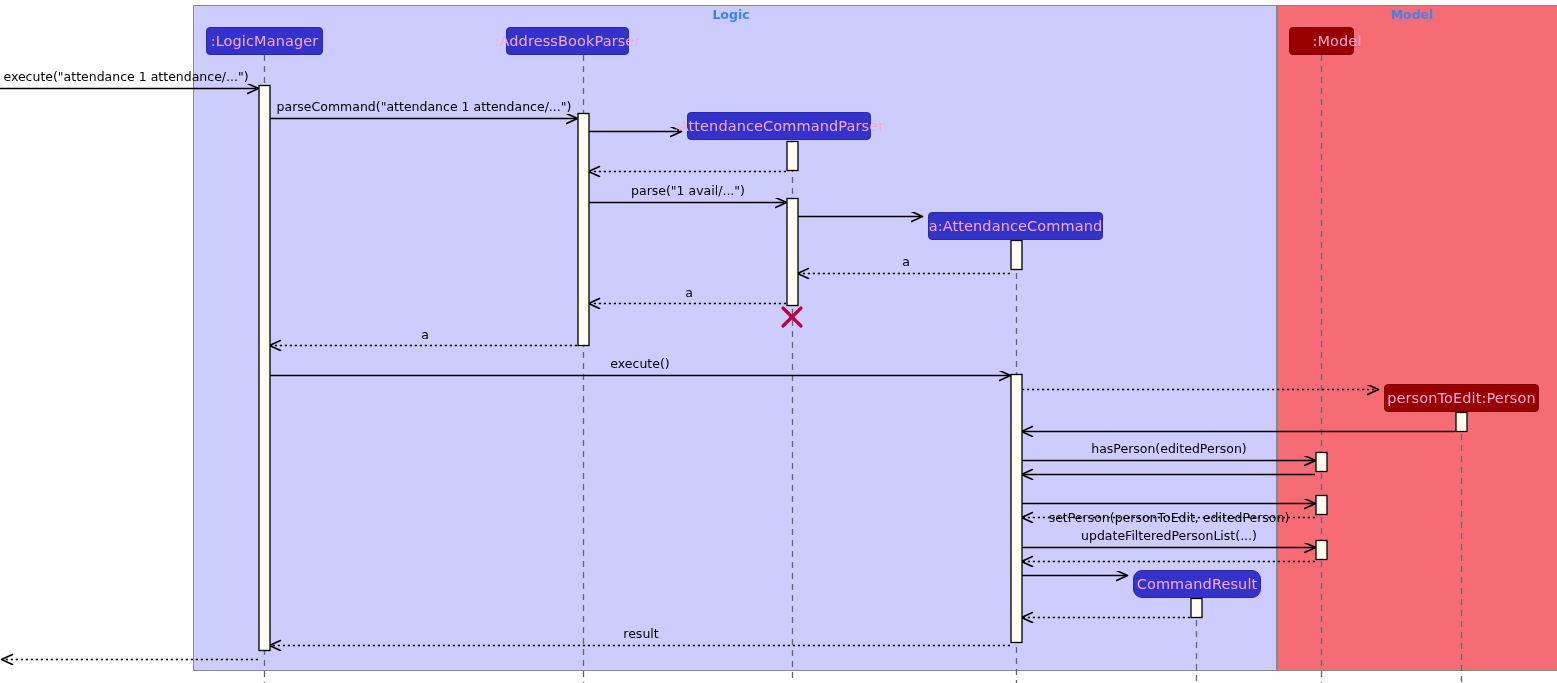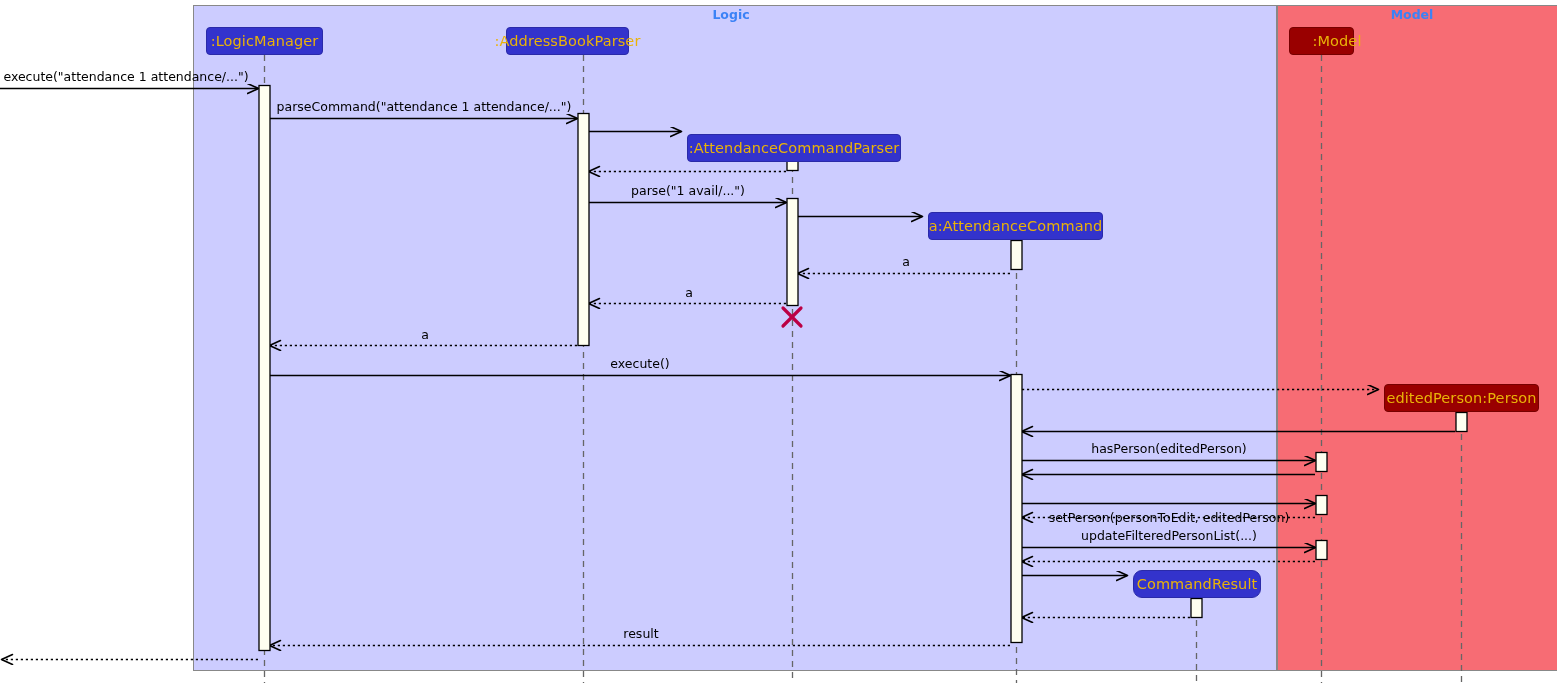--- a/index.html
+++ b/index.html
@@ -9,21 +9,21 @@
     width:1557px;height:683px;overflow:hidden;
   }
   #diagram{position:relative;width:1557px;height:683px;background:#ffffff;}
   #svg-layer{position:absolute;left:0;top:0;width:1557px;height:683px;}
 
   
   .obj-box{
     position:absolute;
     box-sizing:border-box;
     display:flex;align-items:center;justify-content:center;
-    color:#eab308;
+    color:#f9a8d4;
     font-size:14.5px;
     white-space:nowrap;
     border-radius:4px;
     letter-spacing:0.1px;
     line-height:1;
     padding:0 9px;
     z-index:6;
   }
   .obj-logic{background:#3333cc;border:1px solid #2a2aa8;}
   .obj-model{background:#990000;border:1px solid #770000;}
@@ -129,19 +129,19 @@
       <div class="msg-label c" style="left: 906px; top: 256px;">a</div>
       <div class="msg-label c" style="left: 689px; top: 287px;">a</div>
       <div class="msg-label c" style="left: 425px; top: 329px;">a</div>
       <div class="msg-label c" style="left: 640px; top: 358px;">execute()</div>
       <div class="msg-label c" style="left: 1169px; top: 443px;">hasPerson(editedPerson)</div>
       <div class="msg-label c" style="left: 1169px; top: 512px;">setPerson(personToEdit, editedPerson)</div>
       <div class="msg-label c" style="left: 1169px; top: 530px;">updateFilteredPersonList(...)</div>
       <div class="msg-label c" style="left: 641px; top: 628px;">result</div>
       <div class="obj-box obj-logic" style="left: 206px; top: 27px; width: 117px; height: 28px;">:LogicManager</div>
       <div class="obj-box obj-logic" style="left: 506px; top: 27px; width: 123px; height: 28px;">:AddressBookParser</div>
-      <div class="obj-box obj-logic" style="left: 687px; top: 134px; width: 214px; height: 28px;">:AttendanceCommandParser</div>
+      <div class="obj-box obj-logic" style="left: 687px; top: 112px; width: 184px; height: 28px;">:AttendanceCommandParser</div>
       <div class="obj-box obj-logic" style="left: 928px; top: 212px; width: 175px; height: 28px;">a:AttendanceCommand</div>
       <div class="obj-box obj-logic" style="left: 1133px; top: 570px; width: 128px; height: 28px; border-radius: 9px;">CommandResult</div>
       <div class="obj-box obj-model" style="left: 1289px; top: 27px; width: 65px; height: 28px; padding-left: 40px;">:Model</div>
-      <div class="obj-box obj-model" style="left: 1384px; top: 384px; width: 155px; height: 28px;">editedPerson:Person</div>
+      <div class="obj-box obj-model" style="left: 1384px; top: 384px; width: 155px; height: 28px;">personToEdit:Person</div>
     </div>
 </div>
 
 </body></html>

